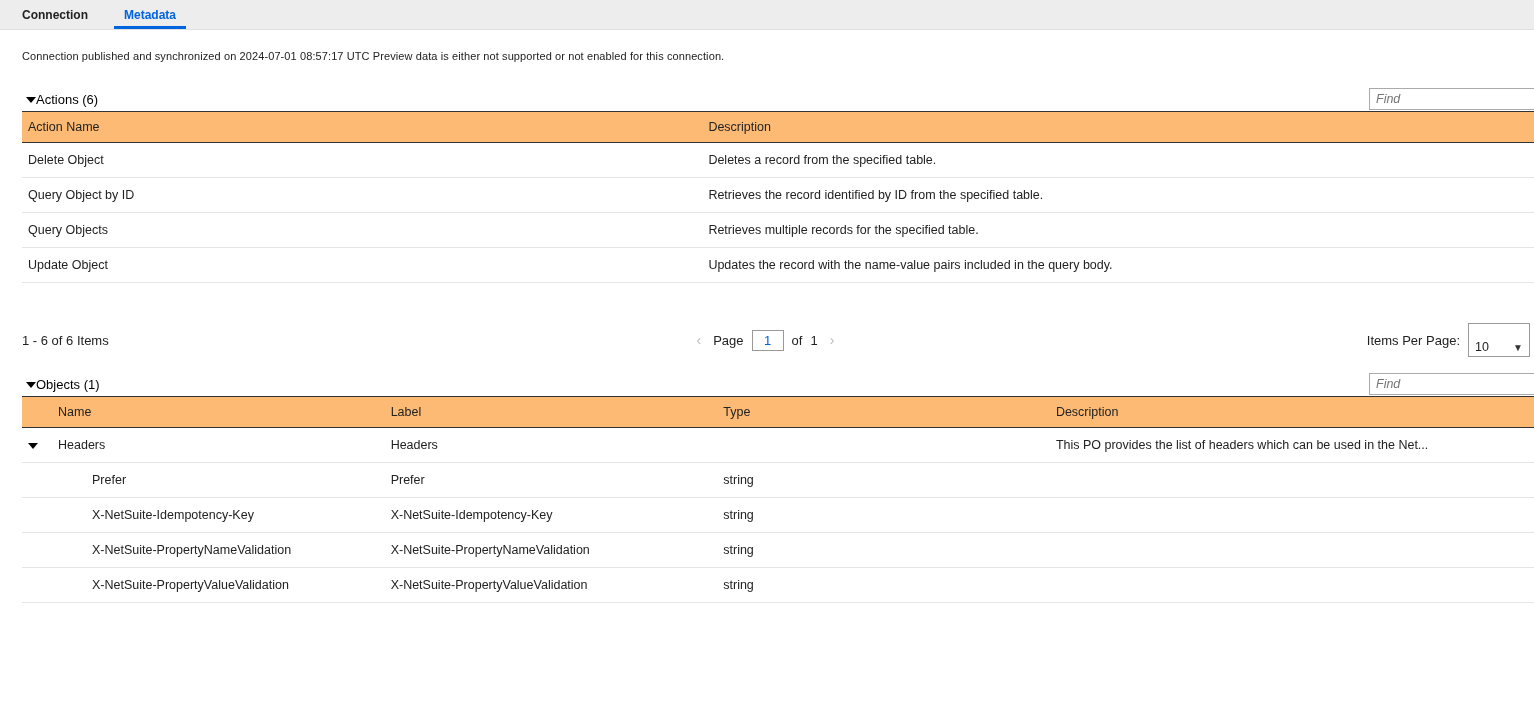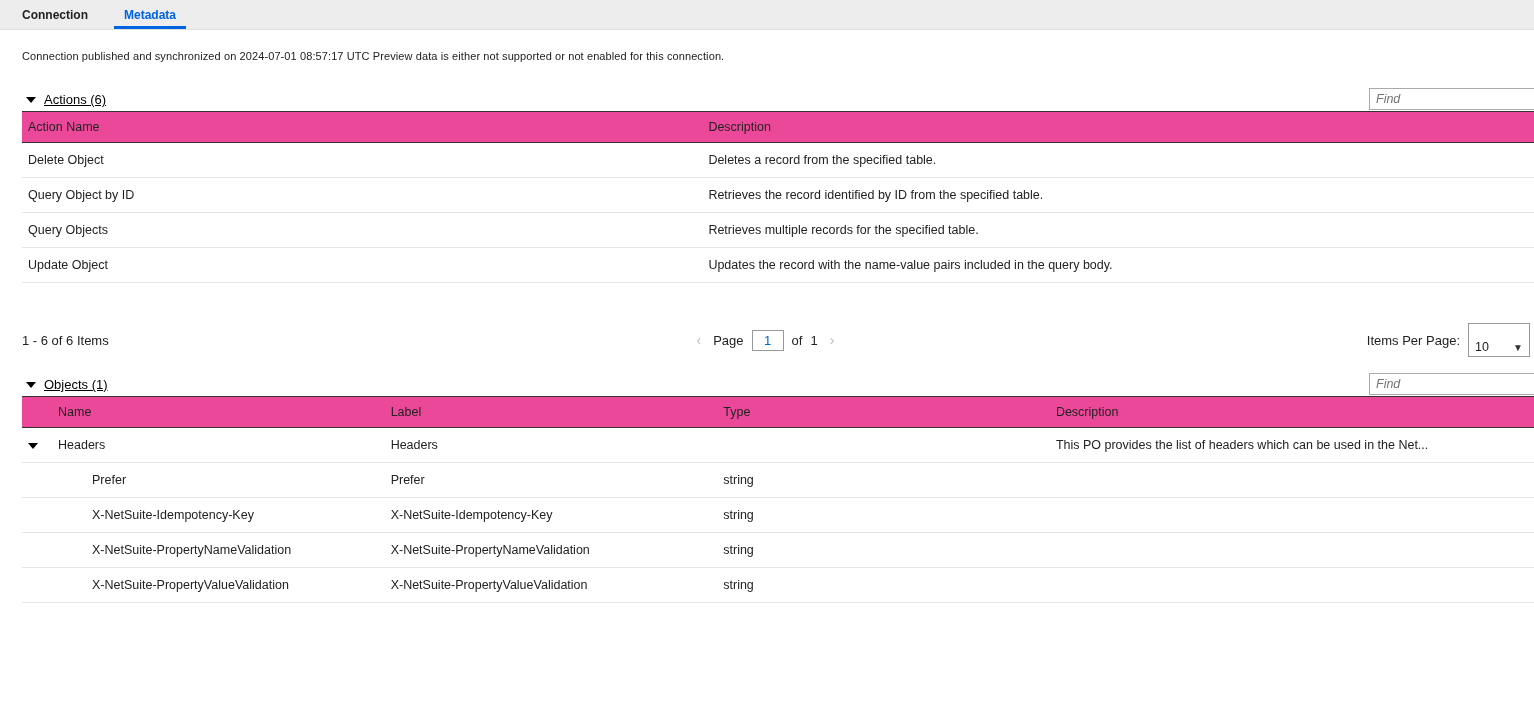--- a/index.html
+++ b/index.html
@@ -42,25 +42,23 @@
   }
   .section-header {
     display: flex;
     align-items: center;
     position: relative;
     margin-bottom: 2px;
   }
   .section-title {
     display: flex;
     align-items: center;
-    gap: 8px;
     font-size: 13px;
     color: #000;
     padding-left: 4px;
-    text-decoration: underline;
   }
   .caret {
     width: 0;
     height: 0;
     border-left: 5px solid transparent;
     border-right: 5px solid transparent;
     border-top: 6px solid #000;
     display: inline-block;
     cursor: pointer;
   }
@@ -84,21 +82,21 @@
     margin-top: 4px;
     margin-right: -22px;
   }
   table.data-table thead th {
     text-align: left;
     font-weight: 400;
     font-size: 12.5px;
     padding: 8px 6px;
     border-top: 1px solid #333;
     border-bottom: 1px solid #333;
-    background: #ec4899;
+    background: #fdba74;
   }
   table.data-table tbody td {
     padding: 10px 6px;
     border-bottom: 1px solid #e5e5e5;
     font-size: 12.5px;
     color: #222;
     vertical-align: middle;
   }
   .pager-row {
     display: flex;

